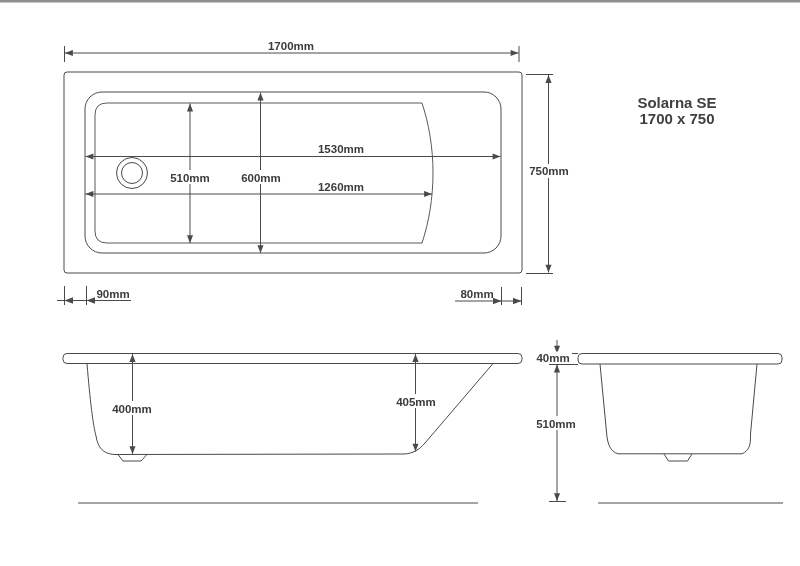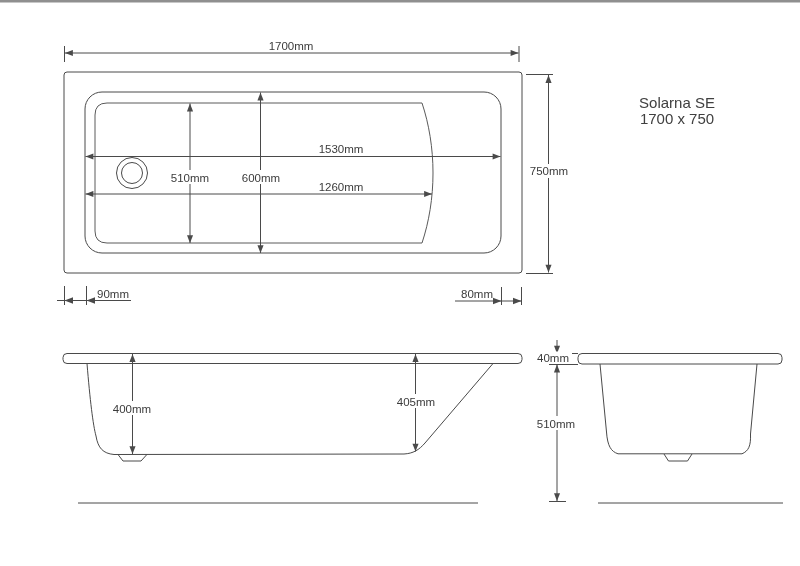--- a/index.html
+++ b/index.html
@@ -2,20 +2,21 @@
 <html><head>
 <meta charset="utf-8">
 <style>
   html,body{margin:0;padding:0;background:#ffffff;}
   .canvas{
     position:relative;
     width:800px;height:566px;
     background:#ffffff;
     overflow:hidden;
     font-family:"Liberation Sans",sans-serif;
+    font-weight:bold;
   }
   svg{display:block;}
   .ln{stroke:#4a4a4a;stroke-width:1;fill:none;}
   .thin{stroke:#5a5a5a;stroke-width:1;fill:none;}
   .dim{stroke:#4a4a4a;stroke-width:1;fill:none;}
   .ah{fill:#4a4a4a;stroke:none;}
   .mask{fill:#ffffff;stroke:none;}
   text{fill:#3b3b3b;font-family:"Liberation Sans",sans-serif;}
   .dimtxt{font-size:11.5px;}
   .titletxt{font-size:15px;fill:#404040;}

